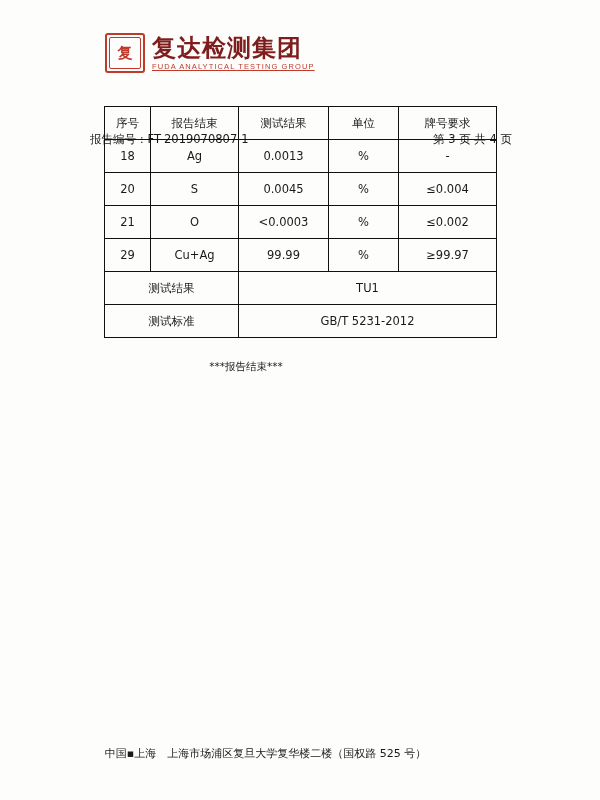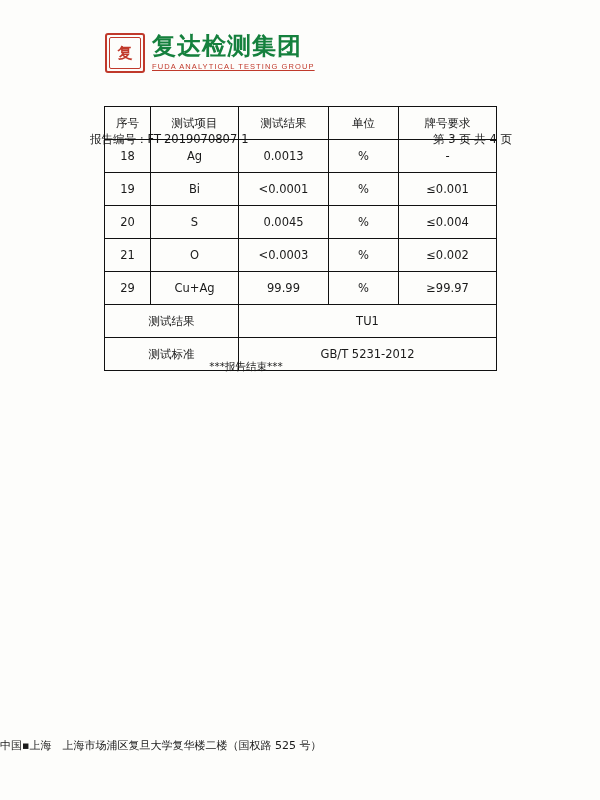--- a/index.html
+++ b/index.html
@@ -51,26 +51,26 @@
     text-align: center;
     font-family: "DejaVu Sans", sans-serif;
     font-weight: bold;
   }
   .logo-text {
     display: flex;
     flex-direction: column;
     justify-content: center;
   }
   .logo-cn {
-    color: #15803d;
+    color: #7f1d1d;
     font-size: 24px;
     font-weight: bold;
     letter-spacing: 1px;
     line-height: 1.05;
-    font-family: Liberation Mono, monospace;
+    font-family: Liberation Sans, sans-serif;
   }
   .logo-en {
     color: #c0392b;
     font-size: 7.5px;
     letter-spacing: 1.1px;
     margin-top: 2px;
     font-family: "Liberation Sans", sans-serif;
     text-decoration: underline;
   }
 
@@ -122,24 +122,24 @@
     left: 0;
     width: 492px;
     text-align: center;
     font-size: 10.5px;
     font-family: "DejaVu Sans", sans-serif;
   }
 
   
   .footer {
     position: absolute;
-    bottom: 40px;
+    bottom: 32px;
     left: 0;
     width: 531px;
-    text-align: left;
+    text-align: center;
     font-family: "DejaVu Sans", sans-serif;
   }
   .footer-line1 {
     font-size: 11px;
     margin-bottom: 7px;
   }
   .footer-line2 {
     font-size: 10.5px;
   }
 </style>
@@ -167,42 +167,35 @@
     <colgroup>
       <col class="col-no">
         <col class="col-item">
         <col class="col-res">
         <col class="col-unit">
         <col class="col-req">
     </colgroup>
     <thead>
       <tr>
         <th>序号</th>
-        <th>测试项目</th>
+        <th>报告结束</th>
         <th>测试结果</th>
         <th>单位</th>
         <th>牌号要求</th>
       </tr>
     </thead>
     <tbody>
       <tr>
         <td class="num-cell">18</td>
         <td>Ag</td>
         <td class="num-cell">0.0013</td>
         <td>%</td>
         <td>-</td>
       </tr>
       <tr>
-        <td class="num-cell">19</td>
-        <td>Bi</td>
-        <td class="num-cell">&lt;0.0001</td>
-        <td>%</td>
-        <td>≤0.001</td>
-      </tr>
-      <tr>
         <td class="num-cell">20</td>
         <td>S</td>
         <td class="num-cell">0.0045</td>
         <td>%</td>
         <td>≤0.004</td>
       </tr>
       <tr>
         <td class="num-cell">21</td>
         <td>O</td>
         <td class="num-cell">&lt;0.0003</td>

